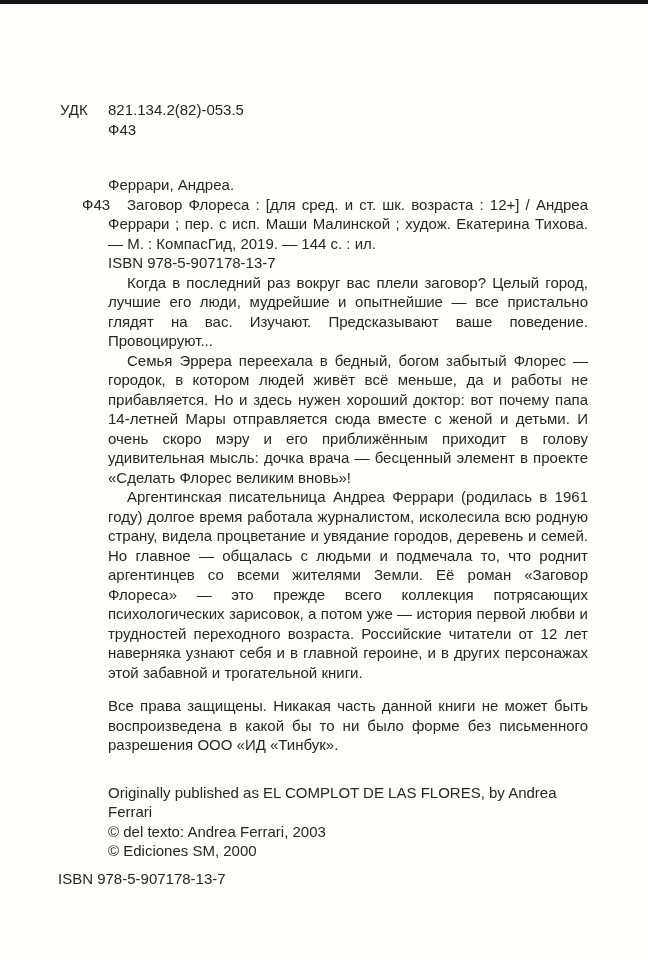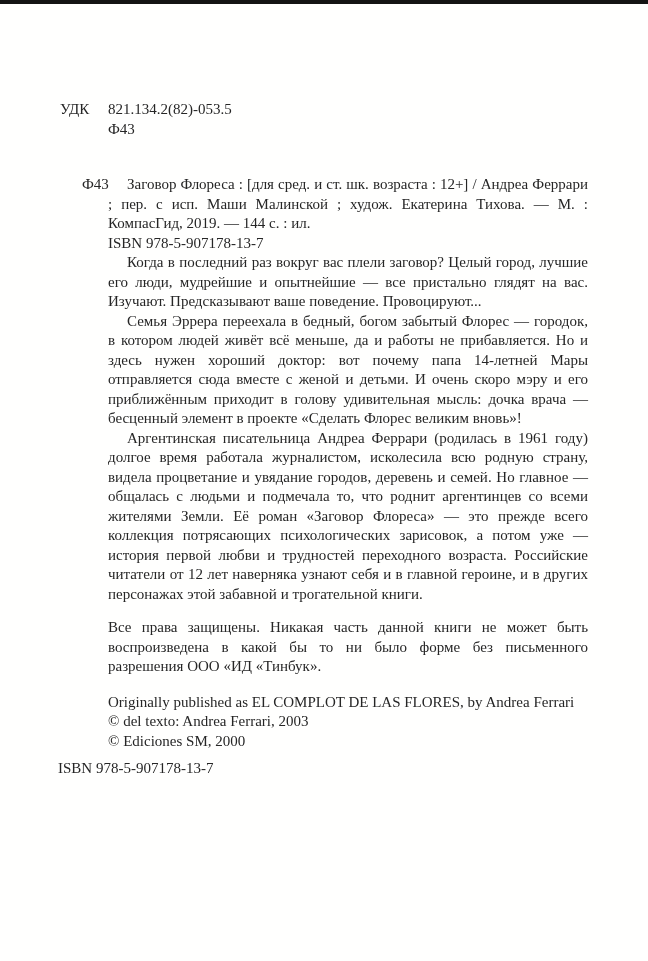--- a/index.html
+++ b/index.html
@@ -2,21 +2,21 @@
 <html><head>
 <meta charset="utf-8">
 <style>
   html, body { margin: 0; padding: 0; background: #ffffff; }
   .page {
     position: relative;
     width: 648px;
     height: 961px;
     background: #fffffe;
     overflow: hidden;
-    font-family: Liberation Serif, serif;
+    font-family: Liberation Sans, sans-serif;
     font-size: 15px;
     line-height: 19.5px;
     color: #262626;
     box-sizing: border-box;
   }
   .top-edge {
     position: absolute;
     top: 0; left: 0;
     width: 100%;
     height: 4px;
@@ -51,21 +51,21 @@
   }
   
   .cls-right { margin: 6px 0 0 290px; }
   .cls-right div { white-space: nowrap; }
   
   .rights {
     margin: 14px 0 0 0;
     text-align: justify;
   }
   
-  .copyright { margin-top: 16px; }
+  .copyright { margin-top: 28px; }
   .copyright div { margin: 0; }
   
   .isbn-bottom { margin: 8px 0 0 -50px; }
 </style>
 </head>
 <body>
 
 <div class="page">
   <div class="top-edge"></div>
 
@@ -76,20 +76,21 @@
         <span class="cls-label">УДК</span>
         <span>821.134.2(82)-053.5</span>
       </div>
       <div class="cls-row">
         <span class="cls-label"></span>
         <span>Ф43</span>
       </div>
     </section>
 
     <section>
+      <p class="cip-author">Феррари, Андреа.</p>
       <p class="cip-desc">
         <span class="cip-code">Ф43</span>
         <span>Заговор Флореса : [для сред. и ст. шк. возраста : 12+] / Андреа Феррари ; пер. с исп. Маши Малинской ; худож. Екатерина Тихова. — М. : КомпасГид, 2019. — 144 с. : ил.</span>
       </p>
       <p class="cip-isbn">ISBN 978-5-907178-13-7</p>
     </section>
 
     <section class="annotation">
       <p>Когда в последний раз вокруг вас плели заговор? Целый город, лучшие его люди, мудрейшие и опытнейшие — все пристально глядят на вас. Изучают. Предсказывают ваше поведение. Провоцируют...</p>
       <p>Семья Эррера переехала в бедный, богом забытый Флорес — городок, в котором людей живёт всё меньше, да и работы не прибавляется. Но и здесь нужен хороший доктор: вот почему папа 14-летней Мары отправляется сюда вместе с женой и детьми. И очень скоро мэру и его приближённым приходит в голову удивительная мысль: дочка врача — бесценный элемент в проекте «Сделать Флорес великим вновь»!</p>

